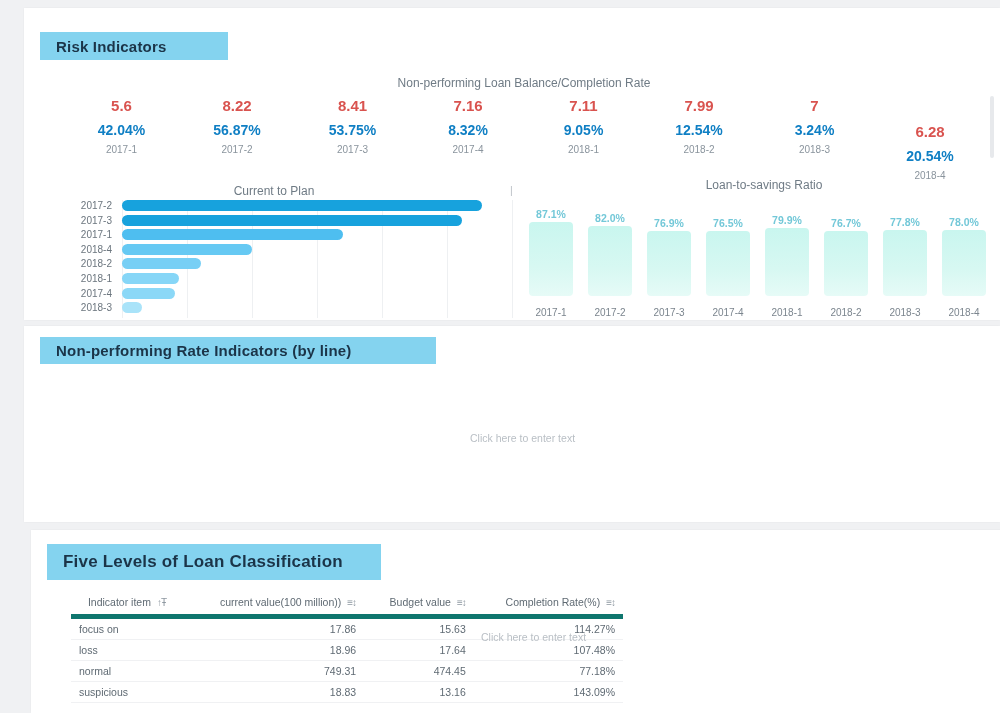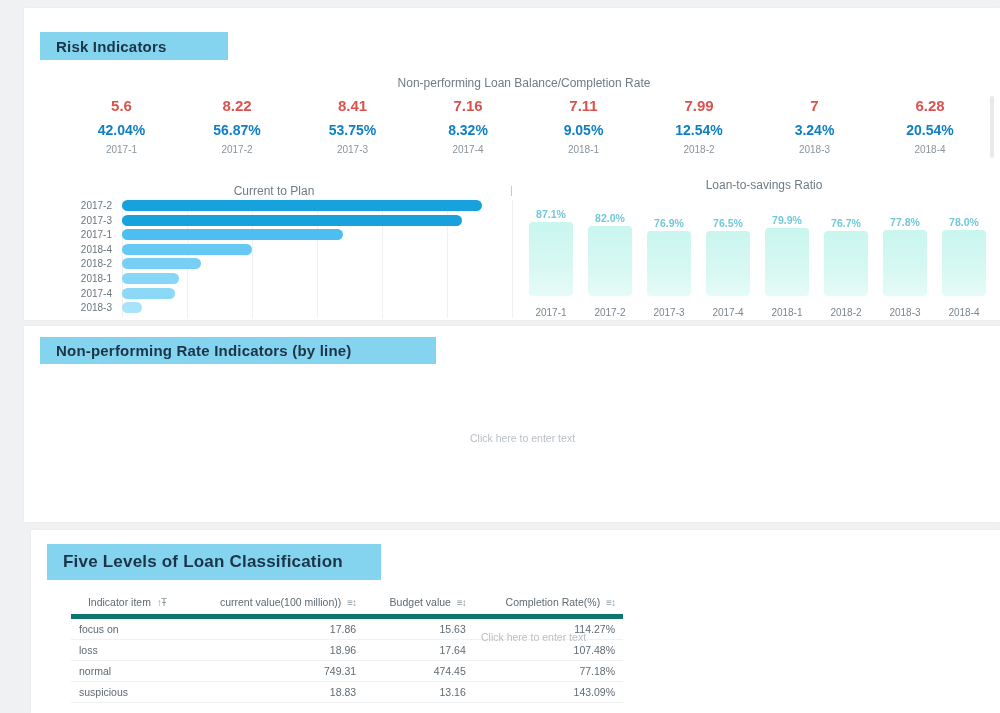--- a/index.html
+++ b/index.html
@@ -168,21 +168,21 @@
         <div class="kpi-cell" style="left: 577.5px;">
           <div class="kpi-value">7.99</div>
           <div class="kpi-rate">12.54%</div>
           <div class="kpi-period">2018-2</div>
         </div>
         <div class="kpi-cell" style="left: 693px;">
           <div class="kpi-value">7</div>
           <div class="kpi-rate">3.24%</div>
           <div class="kpi-period">2018-3</div>
         </div>
-        <div class="kpi-cell" style="left: 808.5px;">
+        <div class="kpi-cell" style="left: 808.5px; margin-top: 26px;">
           <div class="kpi-value">6.28</div>
           <div class="kpi-rate">20.54%</div>
           <div class="kpi-period">2018-4</div>
         </div>
       </div>
     <div id="kpi-scrollbar"></div>
 
     <div class="chart-caption" style="left:120px; top:176px; width:260px;">Current to Plan</div>
     <div class="placeholder" style="left:486px; top:176px;">|</div>
     <div id="plan-grid">

